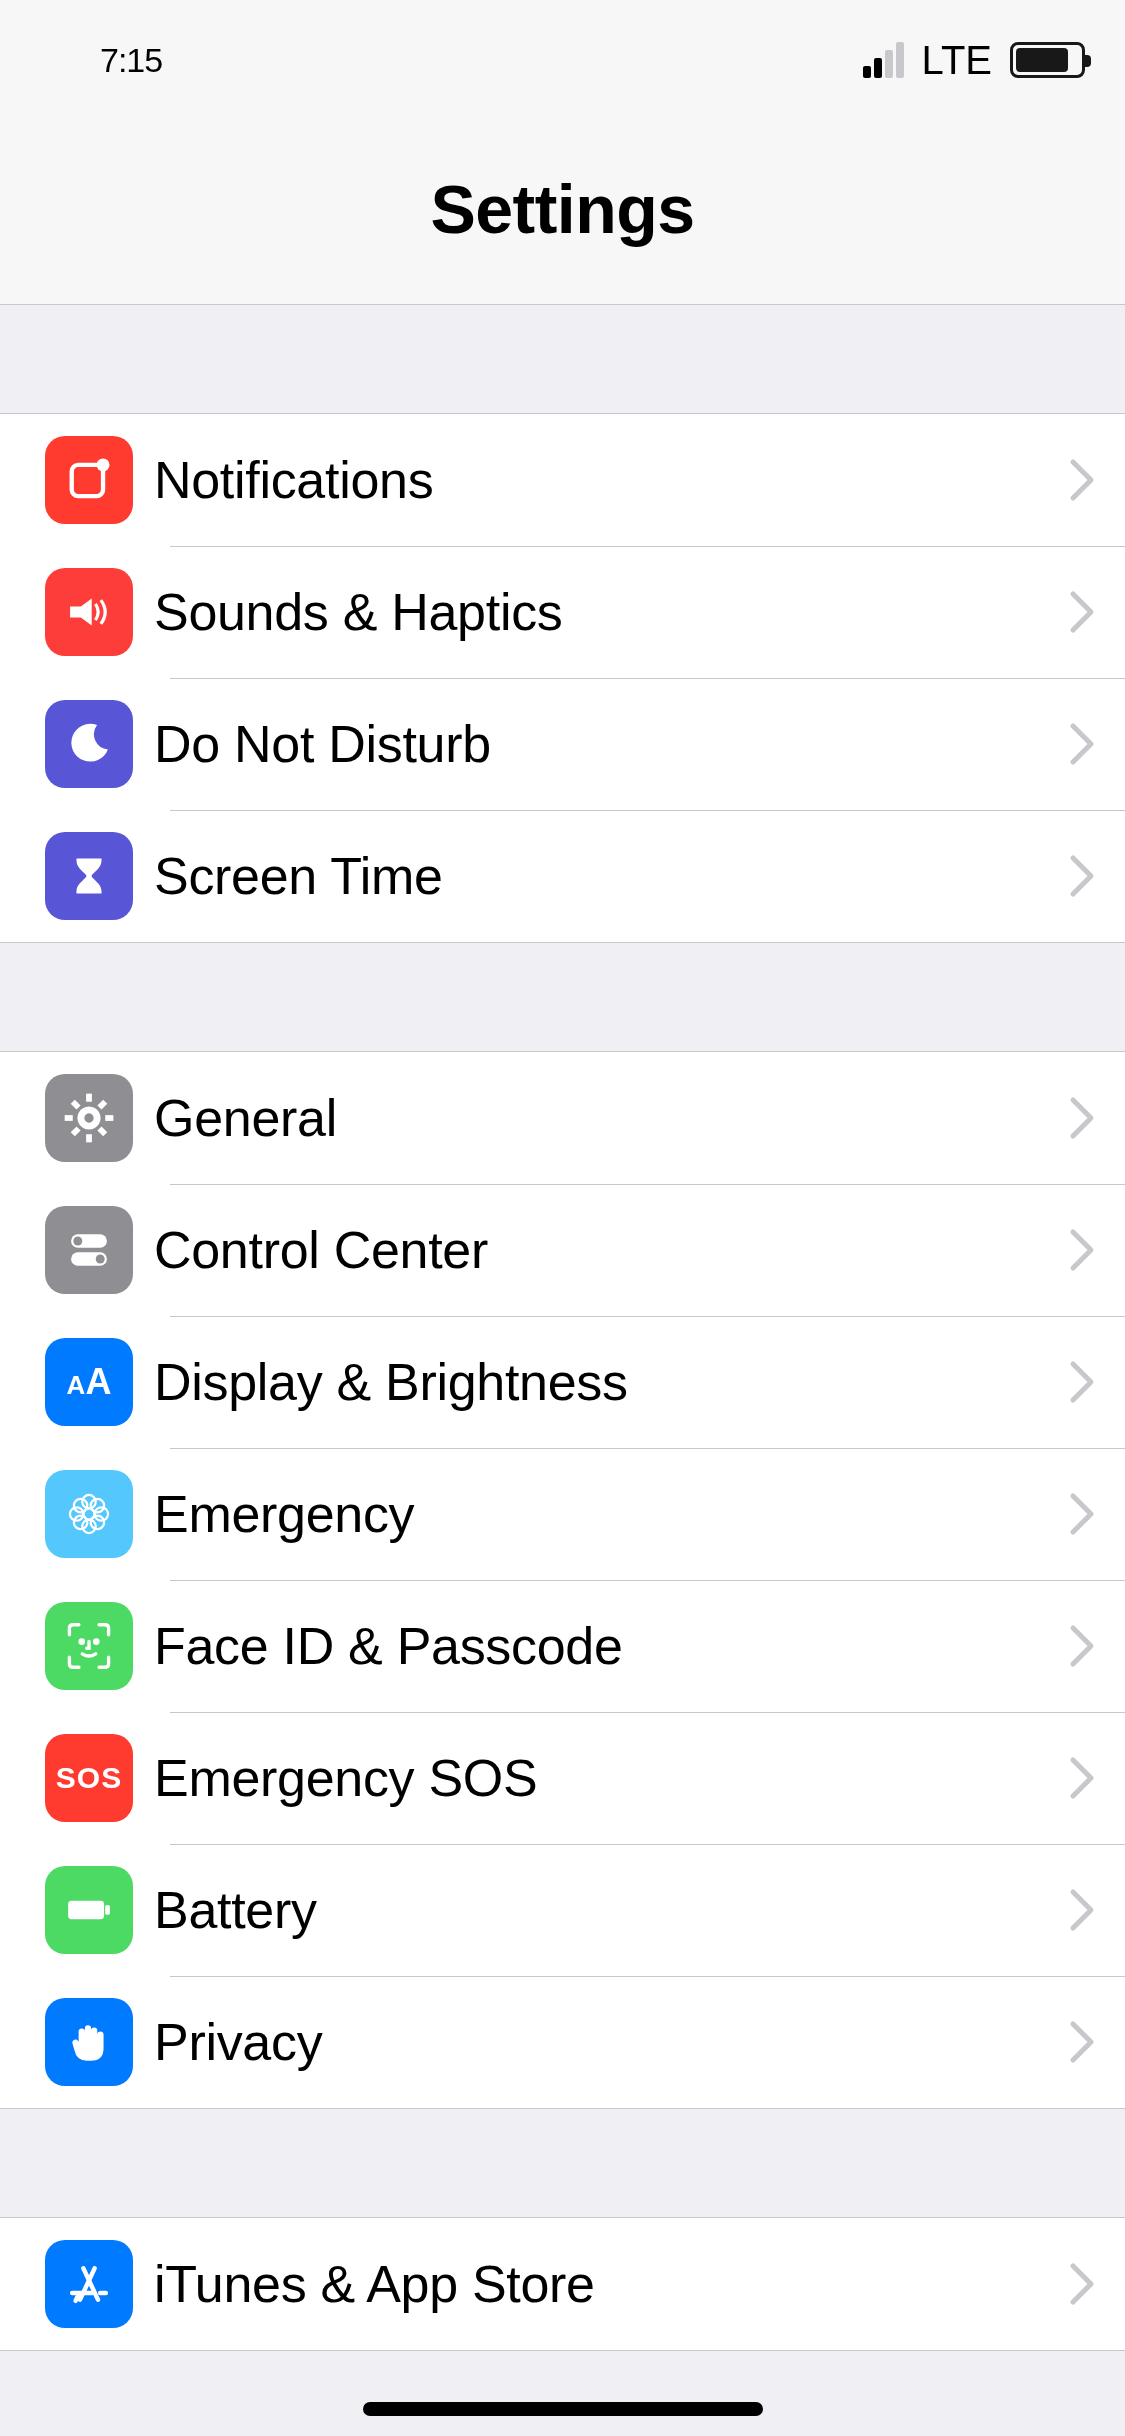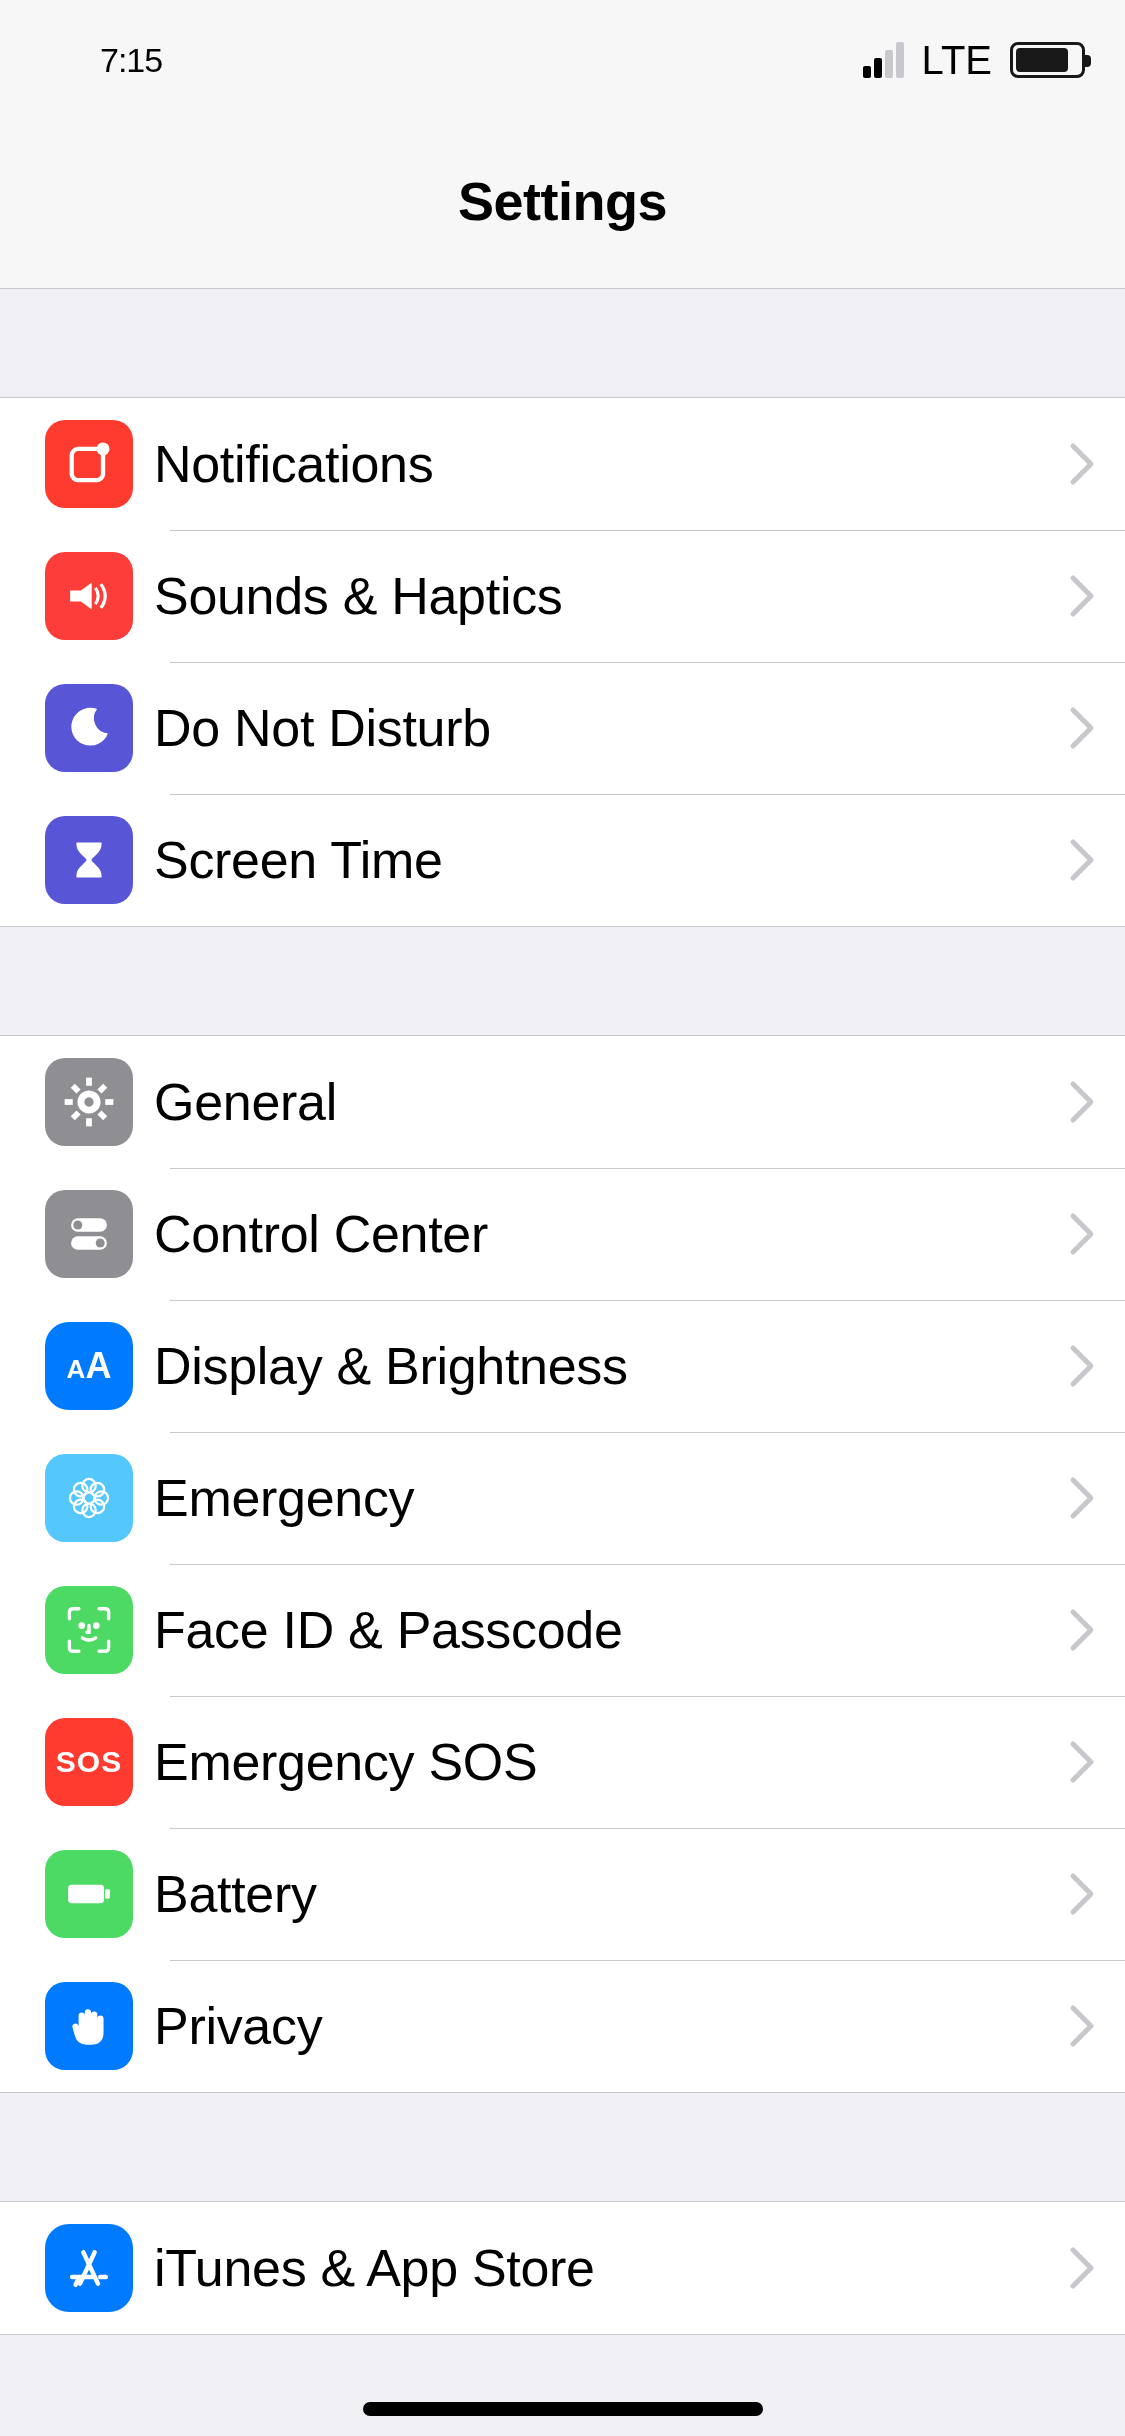--- a/index.html
+++ b/index.html
@@ -72,21 +72,21 @@
     background:#000;
     border-radius:4px;
   }
   .nav-header {
     background: #f7f7f7;
     text-align: center;
     padding: 40px 0 56px;
     border-bottom: 1px solid #c8c7cc;
   }
   .nav-title {
-    font-size: 54px;
+    font-size: 68px;
     font-weight: 700;
     letter-spacing: -0.5px;
   }
   .section-gap {
     height: 108px;
   }
   .section {
     background: #fff;
     border-top: 1px solid #c8c7cc;
     border-bottom: 1px solid #c8c7cc;
@@ -137,21 +137,21 @@
     width: 400px;
     height: 14px;
     background: #000;
     border-radius: 10px;
   }
   
   .bg-red    { background:#ff3b30;text-align:right; }
   .bg-pink   { background:#fc3d39; }
   .bg-purple { background:#5856d6; }
   .bg-gray   { background:#8e8e93; }
-  .bg-blue   { background:#007aff;border-radius:24px; }
+  .bg-blue   { background:#007aff; }
   .bg-sky    { background:#54c7fc; }
   .bg-siri   { background: radial-gradient(circle at 50% 50%, #e542f1 0%, #4f6df5 45%, #000 100%); }
   .bg-green  { background:#4cd964; }
   .bg-hand   { background:#007aff; }
   .sos-text  { font-size:30px; font-weight:700; letter-spacing:1px; }
   .aa-text   { font-size:36px; font-weight:700; }
   .aa-text small { font-size:26px; vertical-align:baseline; }
 </style>
 </head>
 <body>

